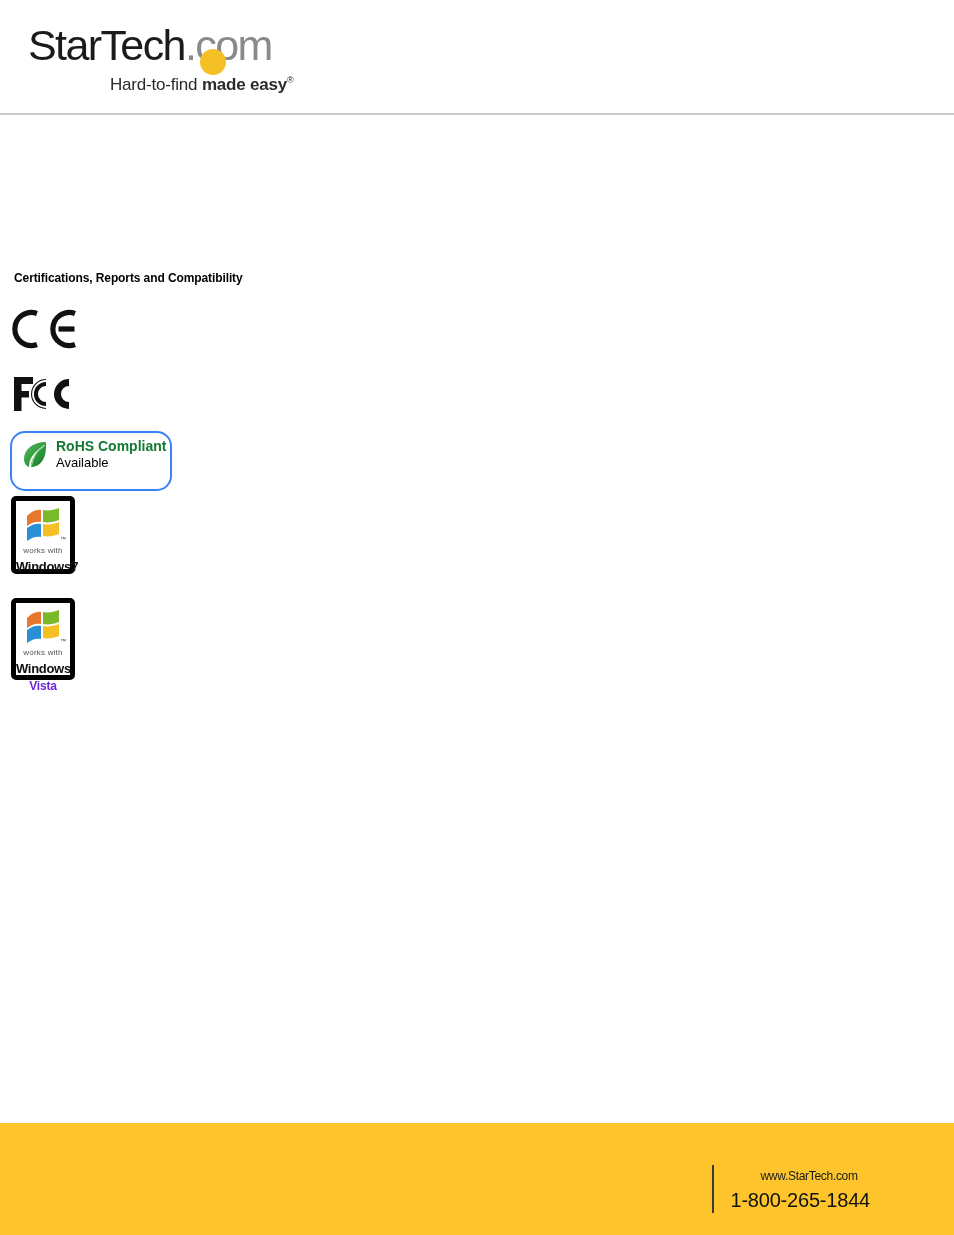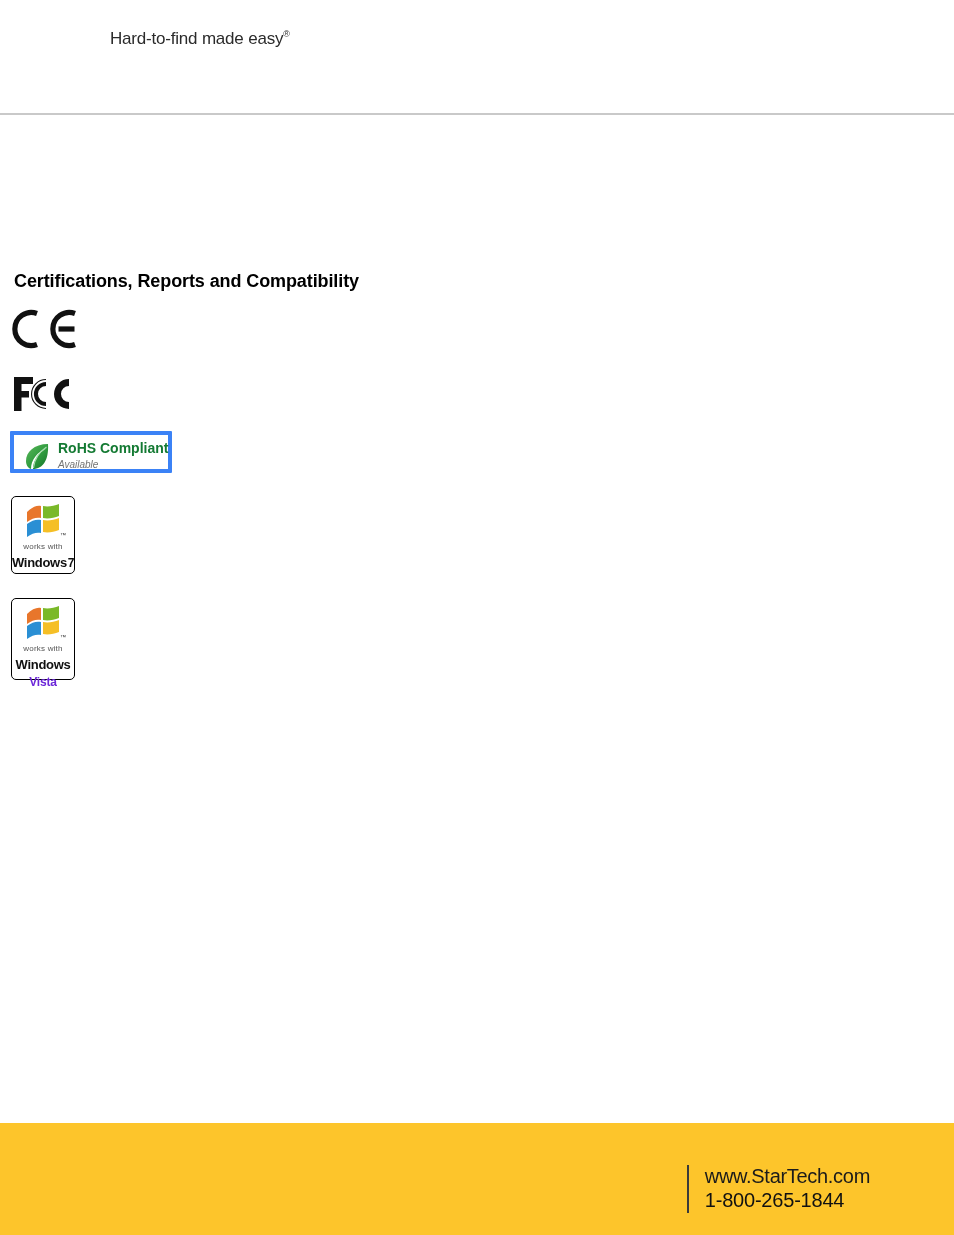--- a/index.html
+++ b/index.html
@@ -50,21 +50,21 @@
   }
   #logo-tagline {
     margin-top: 2px;
     margin-left: 82px;
     font-size: 17px;
     line-height: 20px;
     color: #2b2b2b;
     white-space: nowrap;
     letter-spacing: -0.2px;
   }
-  #logo-tagline .tl-bold { font-weight: normal; }
+  #logo-tagline .tl-bold { font-weight: bold; }
   #logo-tagline .tl-reg {
     font-size: 9px;
     vertical-align: 7px;
   }
 
   #spec-banner {
     position: absolute;
     left: 574px;
     top: 79px;
     width: 294px;
@@ -113,21 +113,21 @@
   .pkg-value {
     display: inline-block;
     vertical-align: top;
   }
 
   
   #cert-heading {
     position: absolute;
     left: 14px;
     top: 271px;
-    font-size: 18px;
+    font-size: 12px;
     font-weight: bold;
     color: #000000;
     letter-spacing: -0.1px;
     white-space: nowrap;
   }
 
   #cert-marks {
     position: absolute;
     left: 12px;
     top: 306px;
@@ -135,24 +135,24 @@
 
   .ce-mark { width: 70px; height: 46px; display: block; }
   .fcc-mark { width: 66px; height: 40px; display: block; margin-top: 22px; }
 
   
   #rohs-badge {
     position: absolute;
     left: 10px;
     top: 431px;
     width: 162px;
-    height: 42px;
+    height: 60px;
     background: #ffffff;
-    border: 4px solid #3b82f6;
-    border-radius: 1px;
+    border: 2px solid #3b82f6;
+    border-radius: 15px;
     box-sizing: border-box;
   }
   #rohs-leaf {
     position: absolute;
     left: 10px;
     top: 7px;
     width: 27px;
     height: 28px;
   }
   #rohs-text {
@@ -161,34 +161,33 @@
     top: 4px;
   }
   #rohs-title {
     font-size: 14px;
     font-weight: bold;
     color: #147a33;
     line-height: 18px;
     white-space: nowrap;
   }
   #rohs-sub {
-    font-size: 10px;
-    color: #737373;
+    font-size: 13px;
+    color: #000000;
     line-height: 15px;
     white-space: nowrap;
-    font-style: italic;
   }
 
   
   .win-badge {
     position: absolute;
     left: 11px;
     width: 64px;
     background: #ffffff;
-    border: 1px solid #000000;
+    border: 5px solid #000000;
     border-radius: 5px;
     box-sizing: border-box;
     text-align: center;
   }
   #win7-badge { top: 496px; height: 78px; }
   #winvista-badge { top: 598px; height: 82px; }
 
   .win-flag-wrap {
     position: relative;
     width: 38px;
@@ -243,41 +242,46 @@
   }
   #footer-contact {
     position: absolute;
     right: 84px;
     top: 42px;
     text-align: left;
     padding-left: 16px;
     border-left: 2px solid #3a3a3a;
   }
   #footer-url {
-    font-size: 20px;
+    font-size: 12px;
     color: #1b1b1b;
     line-height: 23px;
     letter-spacing: -0.3px;
     white-space: nowrap;
+    margin-left: 30px;
   }
   #footer-phone {
     font-size: 20px;
     font-weight: normal;
     color: #111111;
     line-height: 25px;
     letter-spacing: -0.2px;
     white-space: nowrap;
   }
 </style>
 </head>
 <body>
 
 <div id="header">
 
   <div id="logo-block">
+    <div id="logo-wordmark">
+      <span class="lw-dark">StarTech</span><span class="lw-gray">.com</span>
+      <span id="logo-dot"></span>
+    </div>
     <div id="logo-tagline">
       <span class="tl-reg-text">Hard-to-find </span><span class="tl-bold">made easy</span><span class="tl-reg">®</span>
     </div>
   </div>
 
 
   <div id="header-rule"></div>
 </div>
 
 <div id="package-list">

